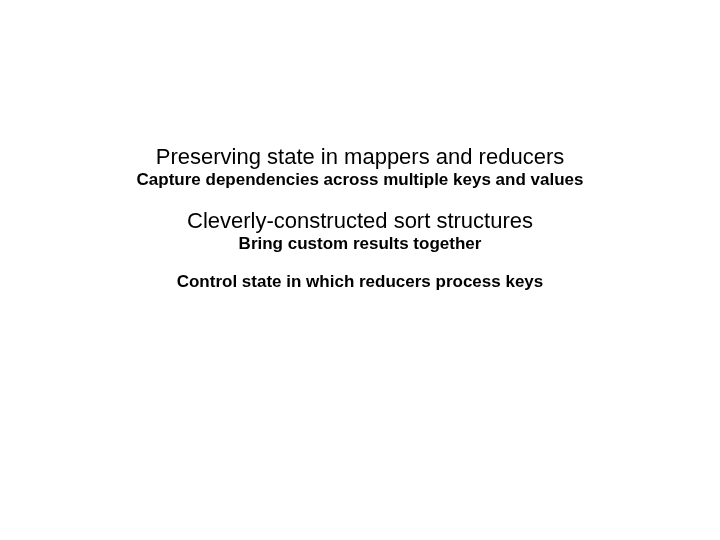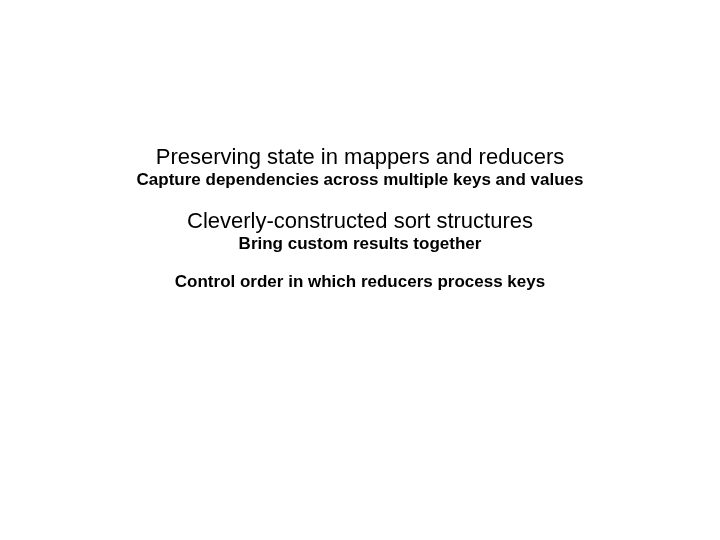--- a/index.html
+++ b/index.html
@@ -54,16 +54,16 @@
   <div class="body">
     <div class="group">
       <div class="main-line">Preserving state in mappers and reducers</div>
       <div class="sub-line">Capture dependencies across multiple keys and values</div>
     </div>
     <div class="group">
       <div class="main-line">Cleverly-constructed sort structures</div>
       <div class="sub-line">Bring custom results together</div>
     </div>
     <div class="group">
-      <div class="sub-line">Control order in which reducers process keys</div>
+      <div class="sub-line">Control state in which reducers process keys</div>
     </div>
   </div>
 </div>
 
 </body></html>

